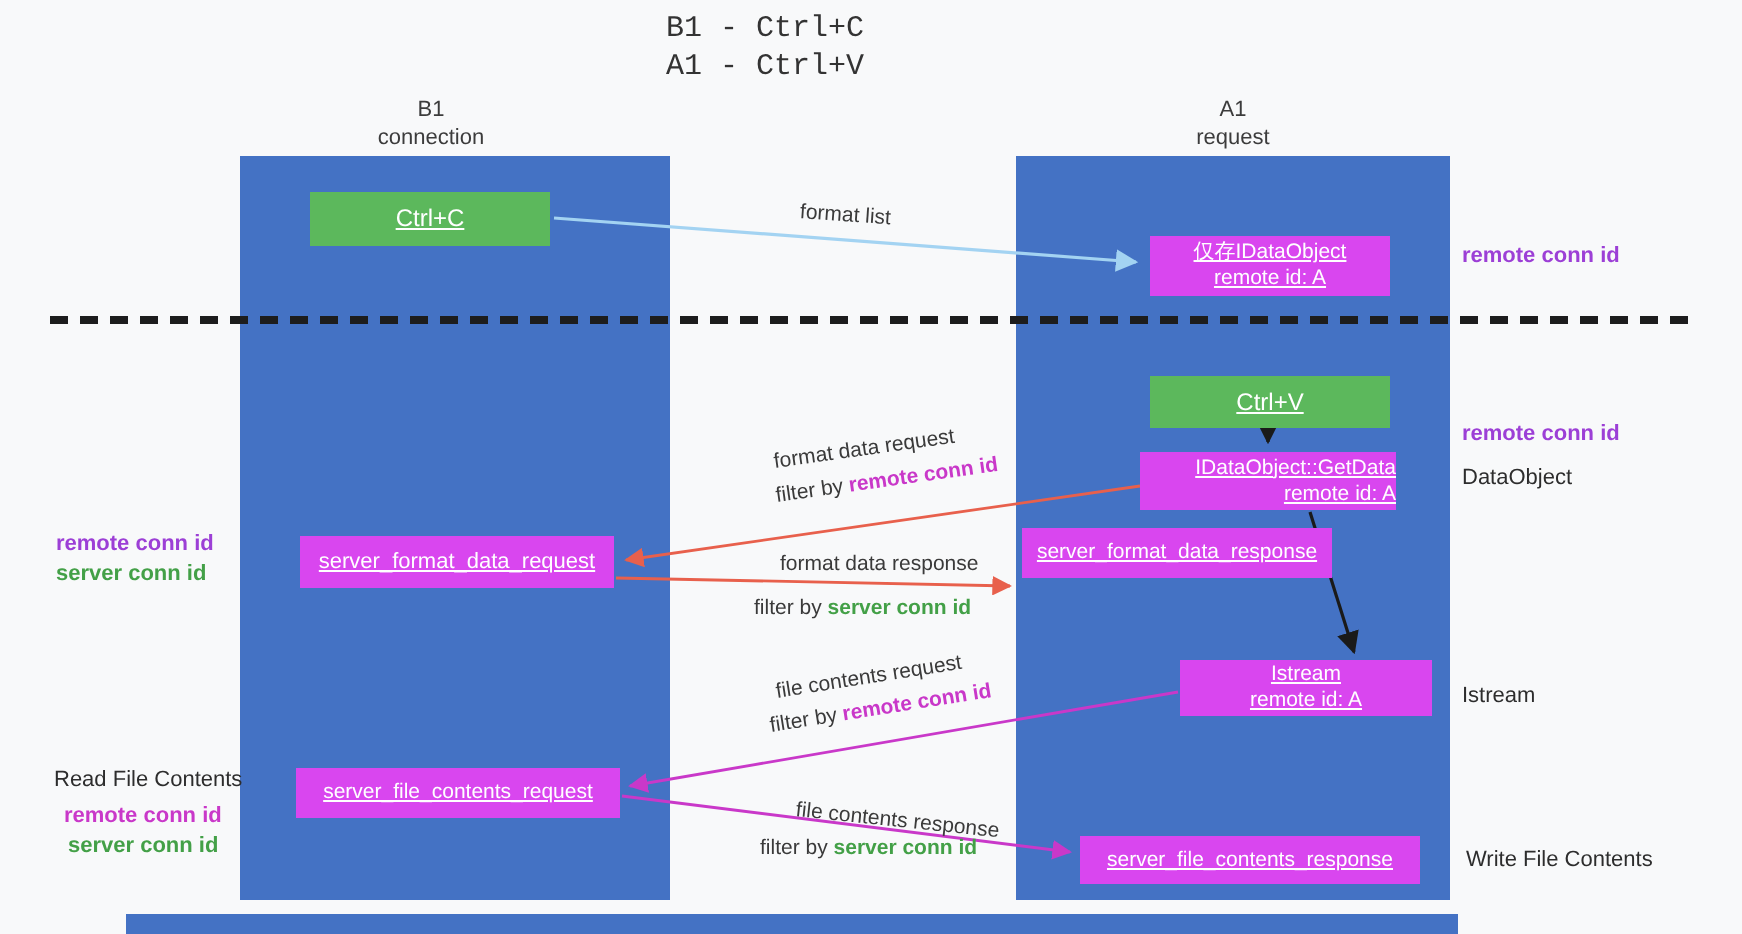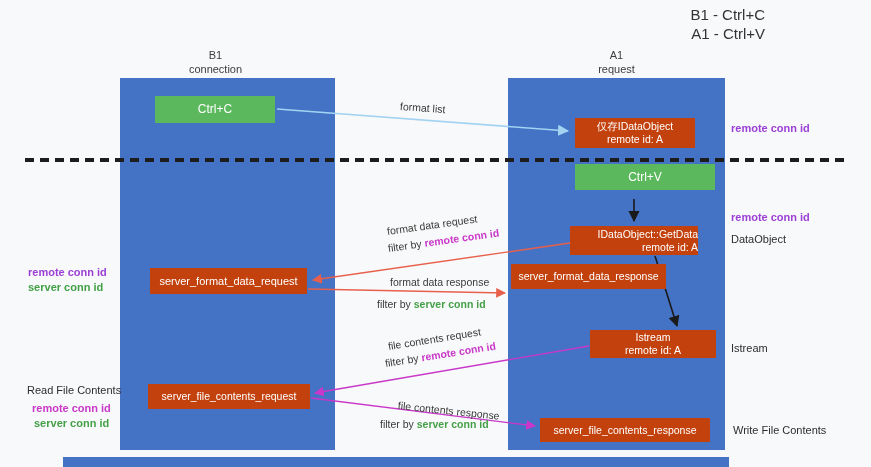--- a/index.html
+++ b/index.html
@@ -1,29 +1,29 @@
 <!DOCTYPE html>
 <html><head>
 <meta charset="utf-8">
 <style>
   html,body { margin:0; padding:0; background:#f6f7f8; }
   .canvas {
     position:relative; width:871px; height:467px; overflow:hidden;
     font-family:"Liberation Sans", sans-serif; background:#f8f9fa;
   }
-  .title-line { position:absolute; left:0; width:765px; text-align:right; color:#333; font-size:15px; }
+  .title-line { position:absolute; left:0; width:765px; text-align:center; color:#333; font-size:15px;font-family:Liberation Mono, monospace; }
   .lane-header { position:absolute; text-align:center; color:#3c3c3c; font-size:11px; line-height:14px; }
   .lane { position:absolute; background:#4472C4; }
   .bottom-bar { position:absolute; background:#4472C4; }
   .node {
     position:absolute; display:flex; flex-direction:column; justify-content:center; align-items:center;
-    color:#fff; text-align:center; line-height:13px; box-sizing:border-box;
+    color:#fff; text-align:center; line-height:13px; box-sizing:border-box;text-decoration:underline;
   }
   .node-green { background:#5CB85C; font-size:12px; }
-  .node-orange { background:#c2410c; font-size:10.5px; }
+  .node-orange { background:#d946ef; font-size:10.5px; }
   .dashed-divider {
     position:absolute; height:4px;
     background:repeating-linear-gradient(90deg,#1d1d1d 0 9px, transparent 9px 15px);
   }
   .edge-label { position:absolute; font-size:10.5px; color:#3a3a3a; white-space:nowrap; transform-origin:left center; }
   .annotation { position:absolute; font-size:11px; color:#2d2d2d; white-space:nowrap; }
   .purple { color:#9C3FD6; font-weight:bold; }
   .magenta { color:#C938C9; font-weight:bold; }
   .greent { color:#43A047; font-weight:bold; }
   svg.arrows { position:absolute; left:0; top:0; pointer-events:none; }
@@ -77,21 +77,21 @@
 
   <div class="node node-green" style="left:155px; top:96px; width:120px; height:27px;">
     <span>Ctrl+C</span>
   </div>
 
   <div class="node node-orange" style="left:575px; top:118px; width:120px; height:30px;">
     <span>仅存IDataObject</span>
     <span>remote id: A</span>
   </div>
 
-  <div class="node node-green" style="left:575px; top:164px; width:140px; height:26px;">
+  <div class="node node-green" style="left:575px; top:188px; width:120px; height:26px;">
     <span>Ctrl+V</span>
   </div>
 
   <div class="node node-orange" style="left:570px; top:226px; width:128px; height:29px;align-items:flex-end;">
     <span>IDataObject::GetData</span>
     <span>remote id: A</span>
   </div>
 
   <div class="node node-orange" style="left:150px; top:268px; width:157px; height:26px; font-size:11px;">
     <span>server_format_data_request</span>

